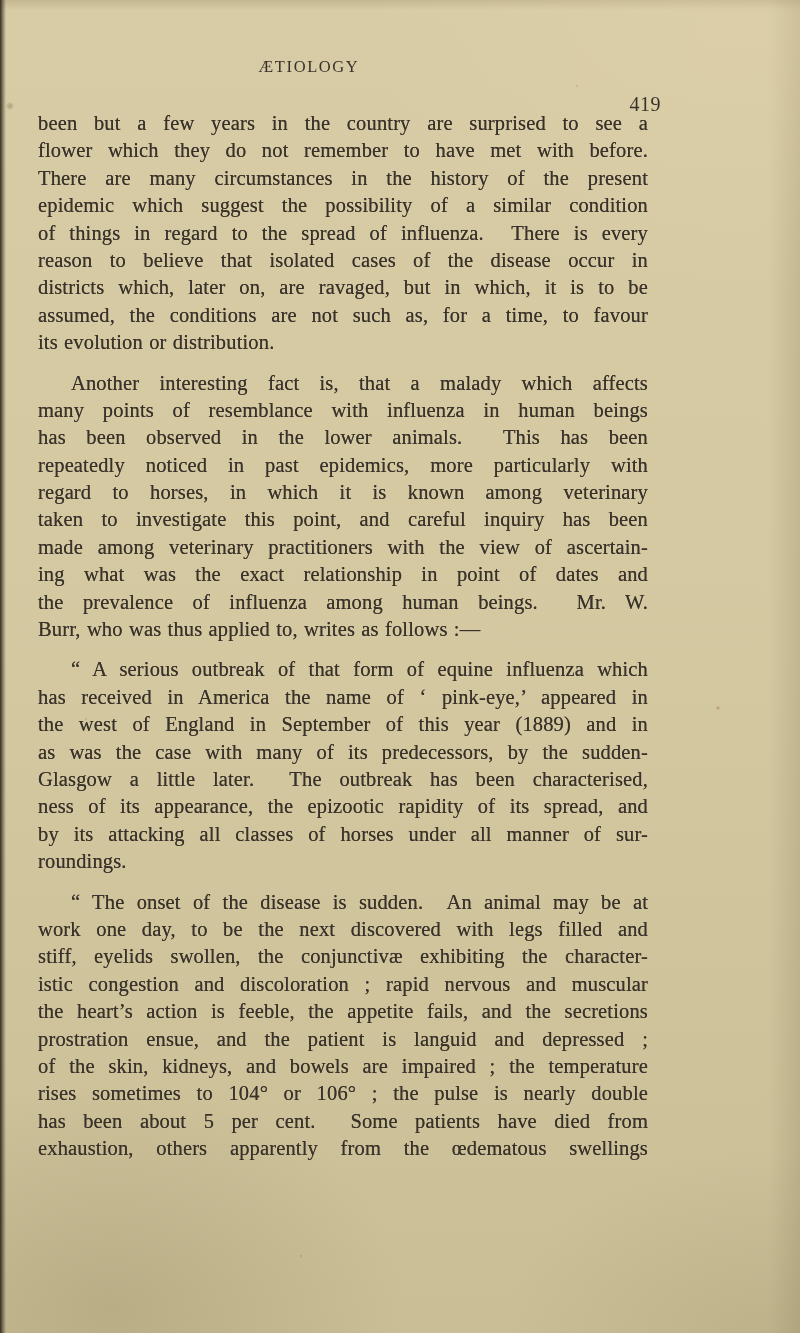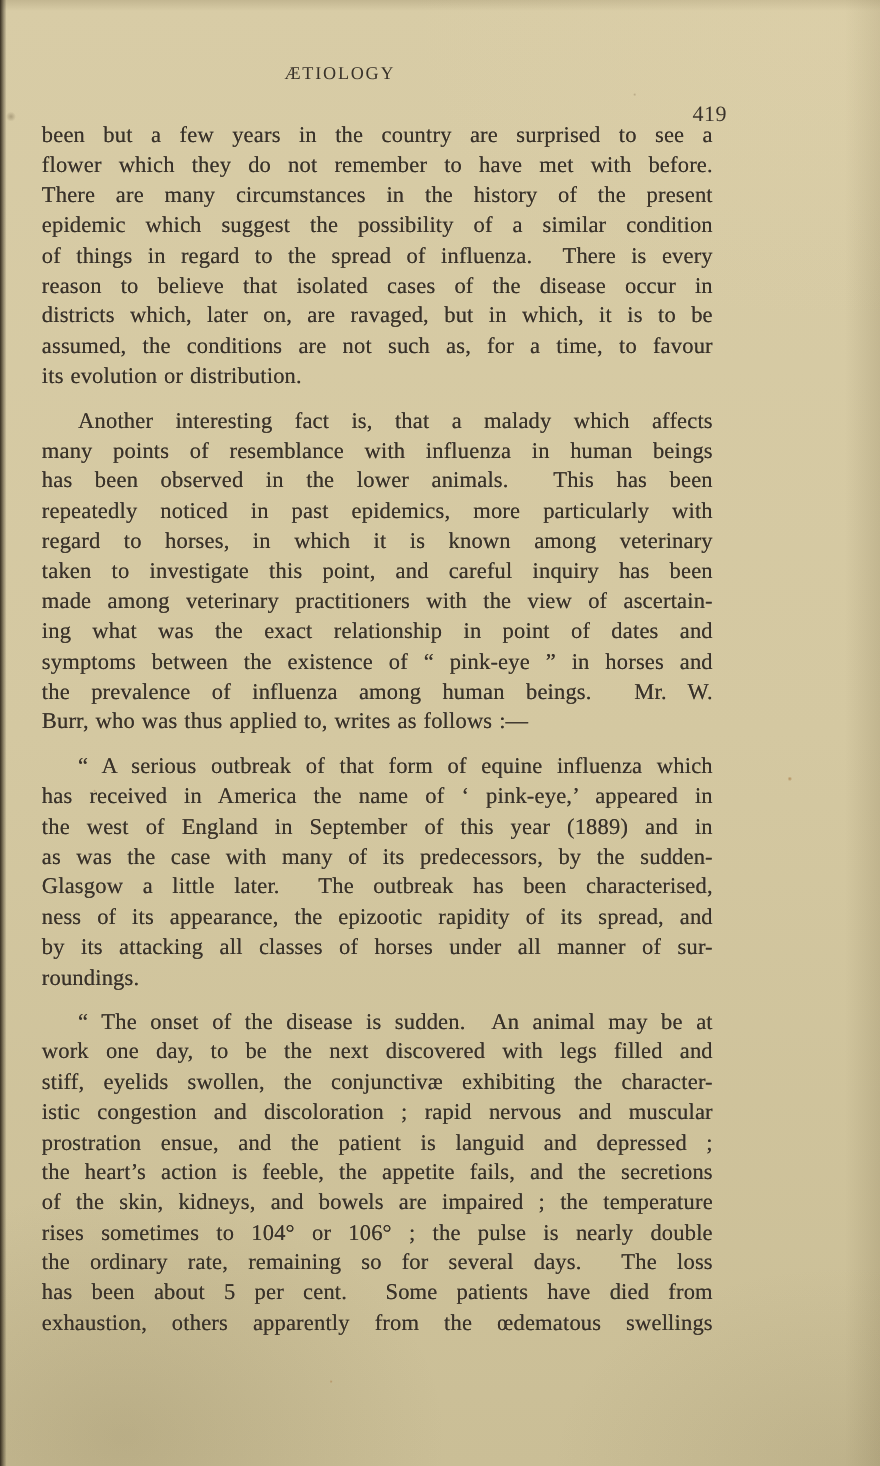--- a/index.html
+++ b/index.html
@@ -105,41 +105,39 @@
       </div>
       <div class="para indent">
         <div class="line">Another interesting fact is, that a malady which affects</div>
         <div class="line">many points of resemblance with influenza in human beings</div>
         <div class="line">has been observed in the lower animals.&nbsp; This has been</div>
         <div class="line">repeatedly noticed in past epidemics, more particularly with</div>
         <div class="line">regard to horses, in which it is known among veterinary</div>
         <div class="line">taken to investigate this point, and careful inquiry has been</div>
         <div class="line">made among veterinary practitioners with the view of ascertain-</div>
         <div class="line">ing what was the exact relationship in point of dates and</div>
-        <div class="line">symptoms between the existence of “ pink-eye ” in horses and</div>
         <div class="line">the prevalence of influenza among human beings.&nbsp; Mr. W.</div>
         <div class="line no-stretch">Burr, who was thus applied to, writes as follows :—</div>
       </div>
       <div class="para indent">
         <div class="line">“ A serious outbreak of that form of equine influenza which</div>
         <div class="line">has received in America the name of ‘ pink-eye,’ appeared in</div>
         <div class="line">the west of England in September of this year (1889) and in</div>
         <div class="line">as was the case with many of its predecessors, by the sudden-</div>
         <div class="line">Glasgow a little later.&nbsp; The outbreak has been characterised,</div>
         <div class="line">ness of its appearance, the epizootic rapidity of its spread, and</div>
         <div class="line">by its attacking all classes of horses under all manner of sur-</div>
         <div class="line no-stretch">roundings.</div>
       </div>
       <div class="para indent">
         <div class="line">“ The onset of the disease is sudden.&nbsp; An animal may be at</div>
         <div class="line">work one day, to be the next discovered with legs filled and</div>
         <div class="line">stiff, eyelids swollen, the conjunctivæ exhibiting the character-</div>
         <div class="line">istic congestion and discoloration ; rapid nervous and muscular</div>
+        <div class="line">the heart’s action is feeble, the appetite fails, and the secretions</div>
         <div class="line">prostration ensue, and the patient is languid and depressed ;</div>
-        <div class="line">the heart’s action is feeble, the appetite fails, and the secretions</div>
         <div class="line">of the skin, kidneys, and bowels are impaired ; the temperature</div>
         <div class="line">rises sometimes to 104° or 106° ; the pulse is nearly double</div>
-        <div class="line">the ordinary rate, remaining so for several days.&nbsp; The loss</div>
         <div class="line">has been about 5 per cent.&nbsp; Some patients have died from</div>
         <div class="line">exhaustion, others apparently from the œdematous swellings</div>
       </div>
     </div>
 </div>
 
 </body></html>

